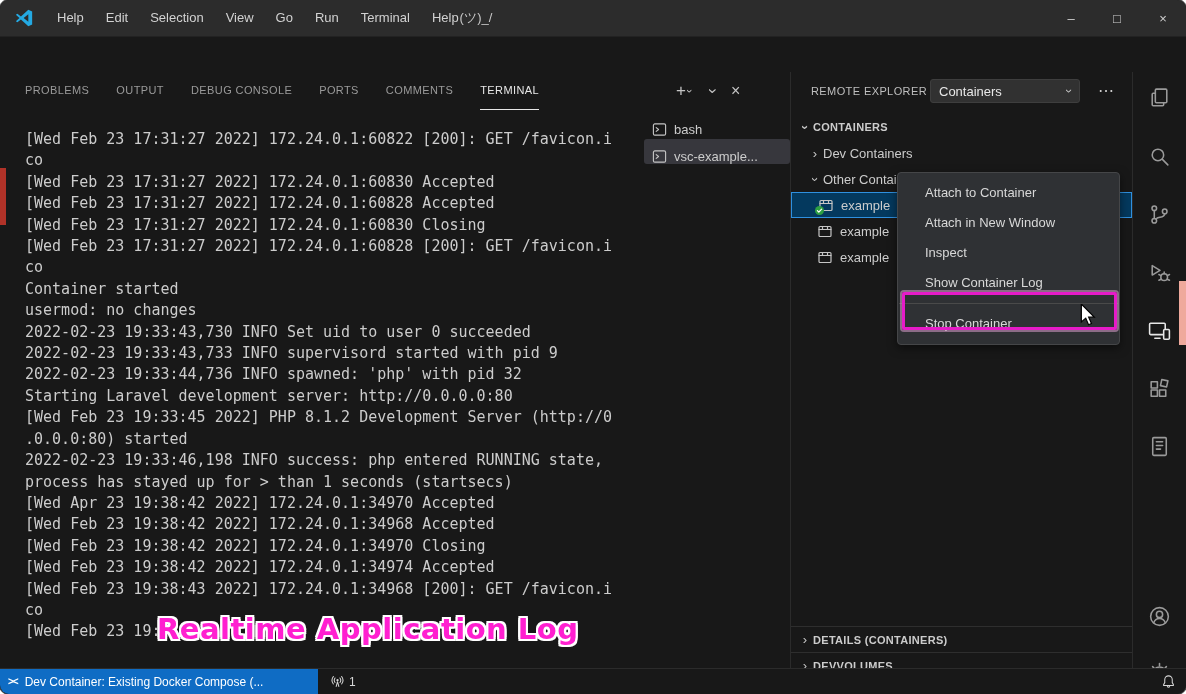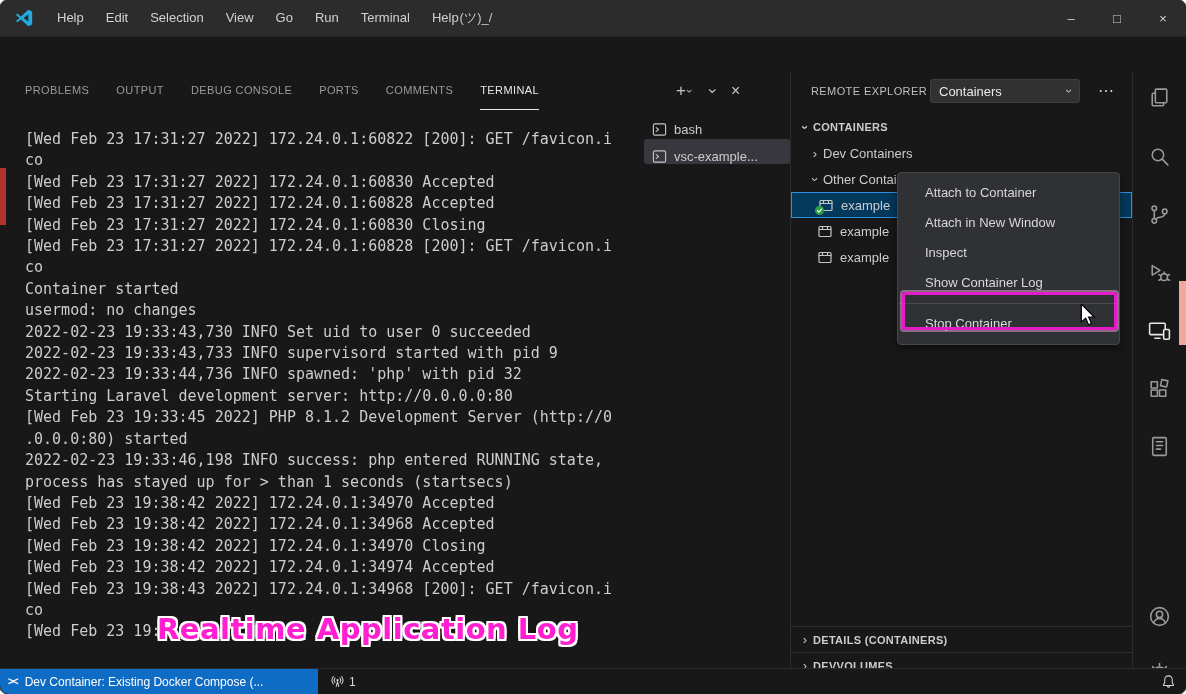--- a/index.html
+++ b/index.html
@@ -148,21 +148,21 @@
       <div class="tline">Container started</div>
       <div class="tline">usermod: no changes</div>
       <div class="tline">2022-02-23 19:33:43,730 INFO Set uid to user 0 succeeded</div>
       <div class="tline">2022-02-23 19:33:43,733 INFO supervisord started with pid 9</div>
       <div class="tline">2022-02-23 19:33:44,736 INFO spawned: 'php' with pid 32</div>
       <div class="tline">Starting Laravel development server: http://0.0.0.0:80</div>
       <div class="tline">[Wed Feb 23 19:33:45 2022] PHP 8.1.2 Development Server (http://0</div>
       <div class="tline">.0.0.0:80) started</div>
       <div class="tline">2022-02-23 19:33:46,198 INFO success: php entered RUNNING state,</div>
       <div class="tline">process has stayed up for &gt; than 1 seconds (startsecs)</div>
-      <div class="tline">[Wed Feb 23 19:38:42 2022] 172.24.0.1:34970 Accepted</div>
+      <div class="tline">[Wed Apr 23 19:38:42 2022] 172.24.0.1:34970 Accepted</div>
       <div class="tline">[Wed Feb 23 19:38:42 2022] 172.24.0.1:34968 Accepted</div>
       <div class="tline">[Wed Feb 23 19:38:42 2022] 172.24.0.1:34970 Closing</div>
       <div class="tline">[Wed Feb 23 19:38:42 2022] 172.24.0.1:34974 Accepted</div>
       <div class="tline">[Wed Feb 23 19:38:43 2022] 172.24.0.1:34968 [200]: GET /favicon.i</div>
       <div class="tline">co</div>
       <div class="tline">[Wed Feb 23 19:</div>
     </div>
 
     <div class="term-list">
       <div class="term-item">

